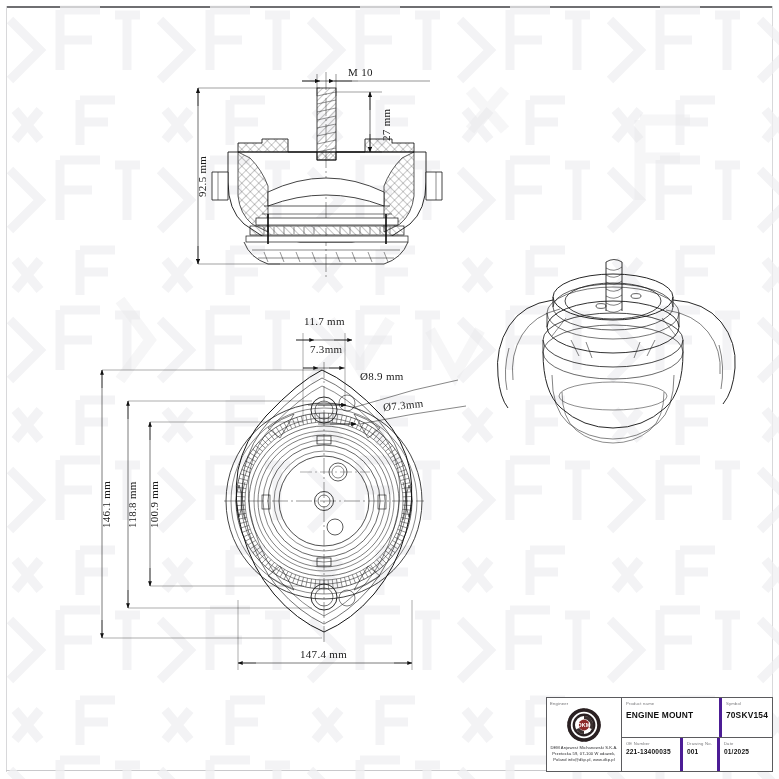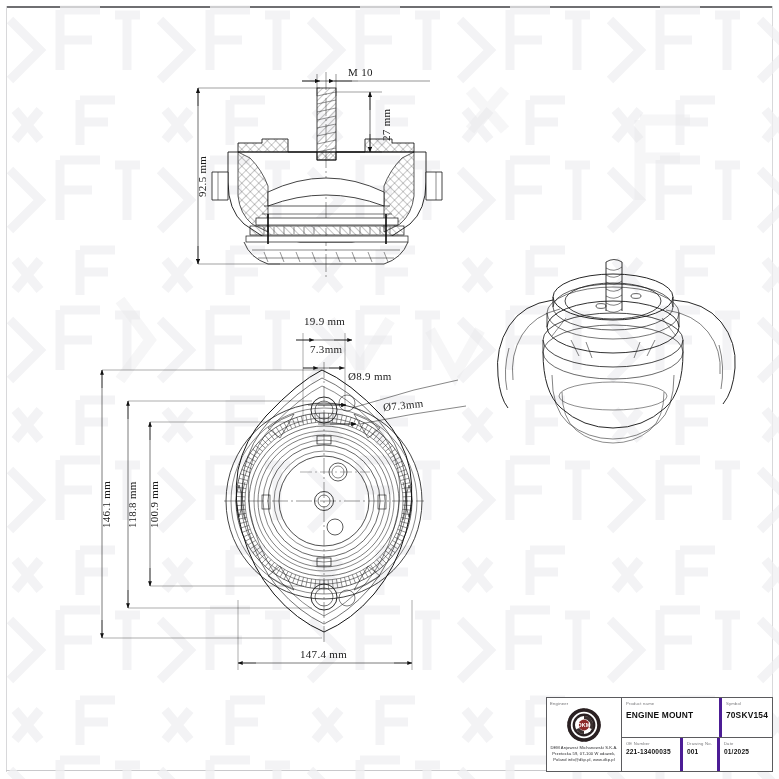--- a/index.html
+++ b/index.html
@@ -524,25 +524,25 @@
 
   </svg>
   </div>
 
   <div class="dim" style="left:348px; top:66px;">M 10</div>
 
   <div class="dim vert" style="left:380px; top:141px;">27 mm</div>
 
   <div class="dim vert" style="left:196px; top:197px;">92.5 mm</div>
 
-  <div class="dim" style="left:304px; top:315px;">19.9 mm</div>
+  <div class="dim" style="left:304px; top:315px;">11.7 mm</div>
 
   <div class="dim" style="left:310px; top:343px;">7.3mm</div>
 
-  <div class="dim" style="left:348px; top:370px;">Ø8.9 mm</div>
+  <div class="dim" style="left:360px; top:370px;">Ø8.9 mm</div>
 
   <div class="dim" style="left:383px; top:399px; transform:rotate(-6deg);">Ø7.3mm</div>
 
   <div class="dim vert" style="left:100px; top:528px;">146.1 mm</div>
 
   <div class="dim vert" style="left:126px; top:528px;">118.8 mm</div>
 
   <div class="dim vert" style="left:148px; top:528px;">100.9 mm</div>
 
   <div class="dim" style="left:300px; top:648px;">147.4 mm</div>

